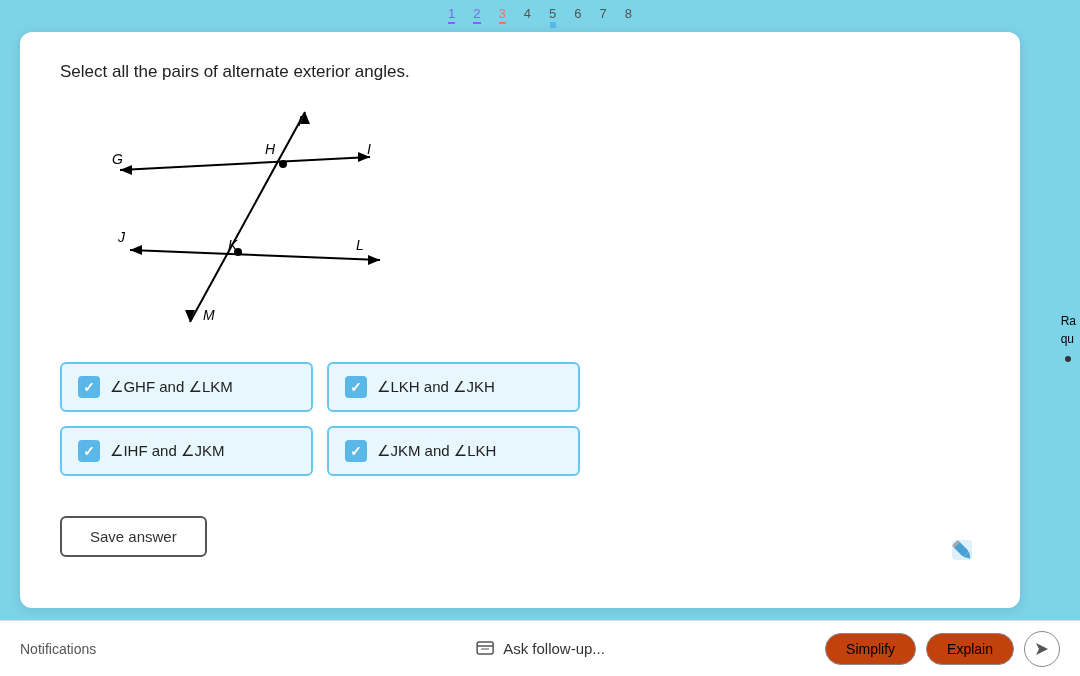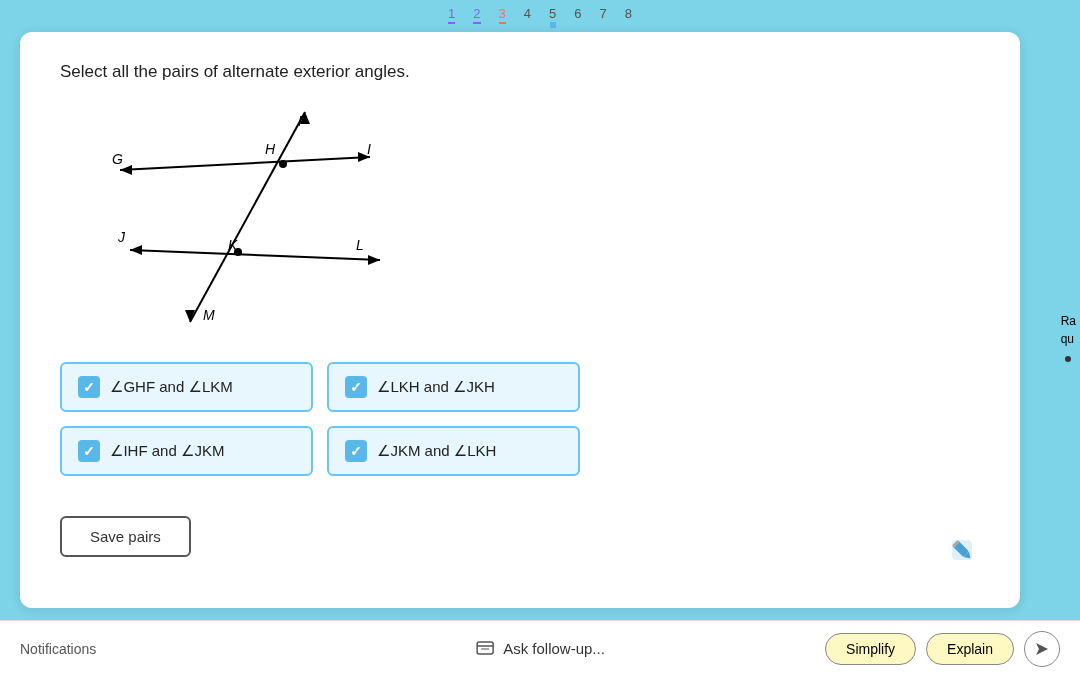--- a/index.html
+++ b/index.html
@@ -168,21 +168,21 @@
 
     .bottom-right-btns {
       display: flex;
       align-items: center;
       gap: 10px;
       margin-left: auto;
     }
 
     .simplify-btn, .explain-btn {
       border: 1.5px solid #888;
-      background: #fef9c3;
+      background: #c2410c;
       border-radius: 20px;
       padding: 7px 20px;
       font-size: 14px;
       cursor: pointer;
       font-family: Arial, sans-serif;
     }
 
     .send-btn {
       width: 36px;
       height: 36px;
@@ -299,21 +299,21 @@
     </div>
 
     <div class="option-item">
       <div class="option-checkbox"></div>
       <span class="option-label">∠JKM and ∠LKH</span>
     </div>
 
   </div>
 
   
-  <button class="save-btn">Save pairs</button>
+  <button class="save-btn">Save answer</button>
 
   
   <div class="pencil-icon">
     <svg width="36" height="36" viewBox="0 0 36 36">
       <rect x="8" y="8" width="20" height="20" rx="4" fill="#5ab8e8" opacity="0.2"></rect>
       <g transform="rotate(-45 18 18)">
         <rect x="14" y="8" width="8" height="16" rx="2" fill="#4a9fd4"></rect>
         <polygon points="14,24 22,24 18,30" fill="#4a9fd4"></polygon>
         <rect x="14" y="8" width="8" height="3" rx="1" fill="#aaa"></rect>
       </g>

